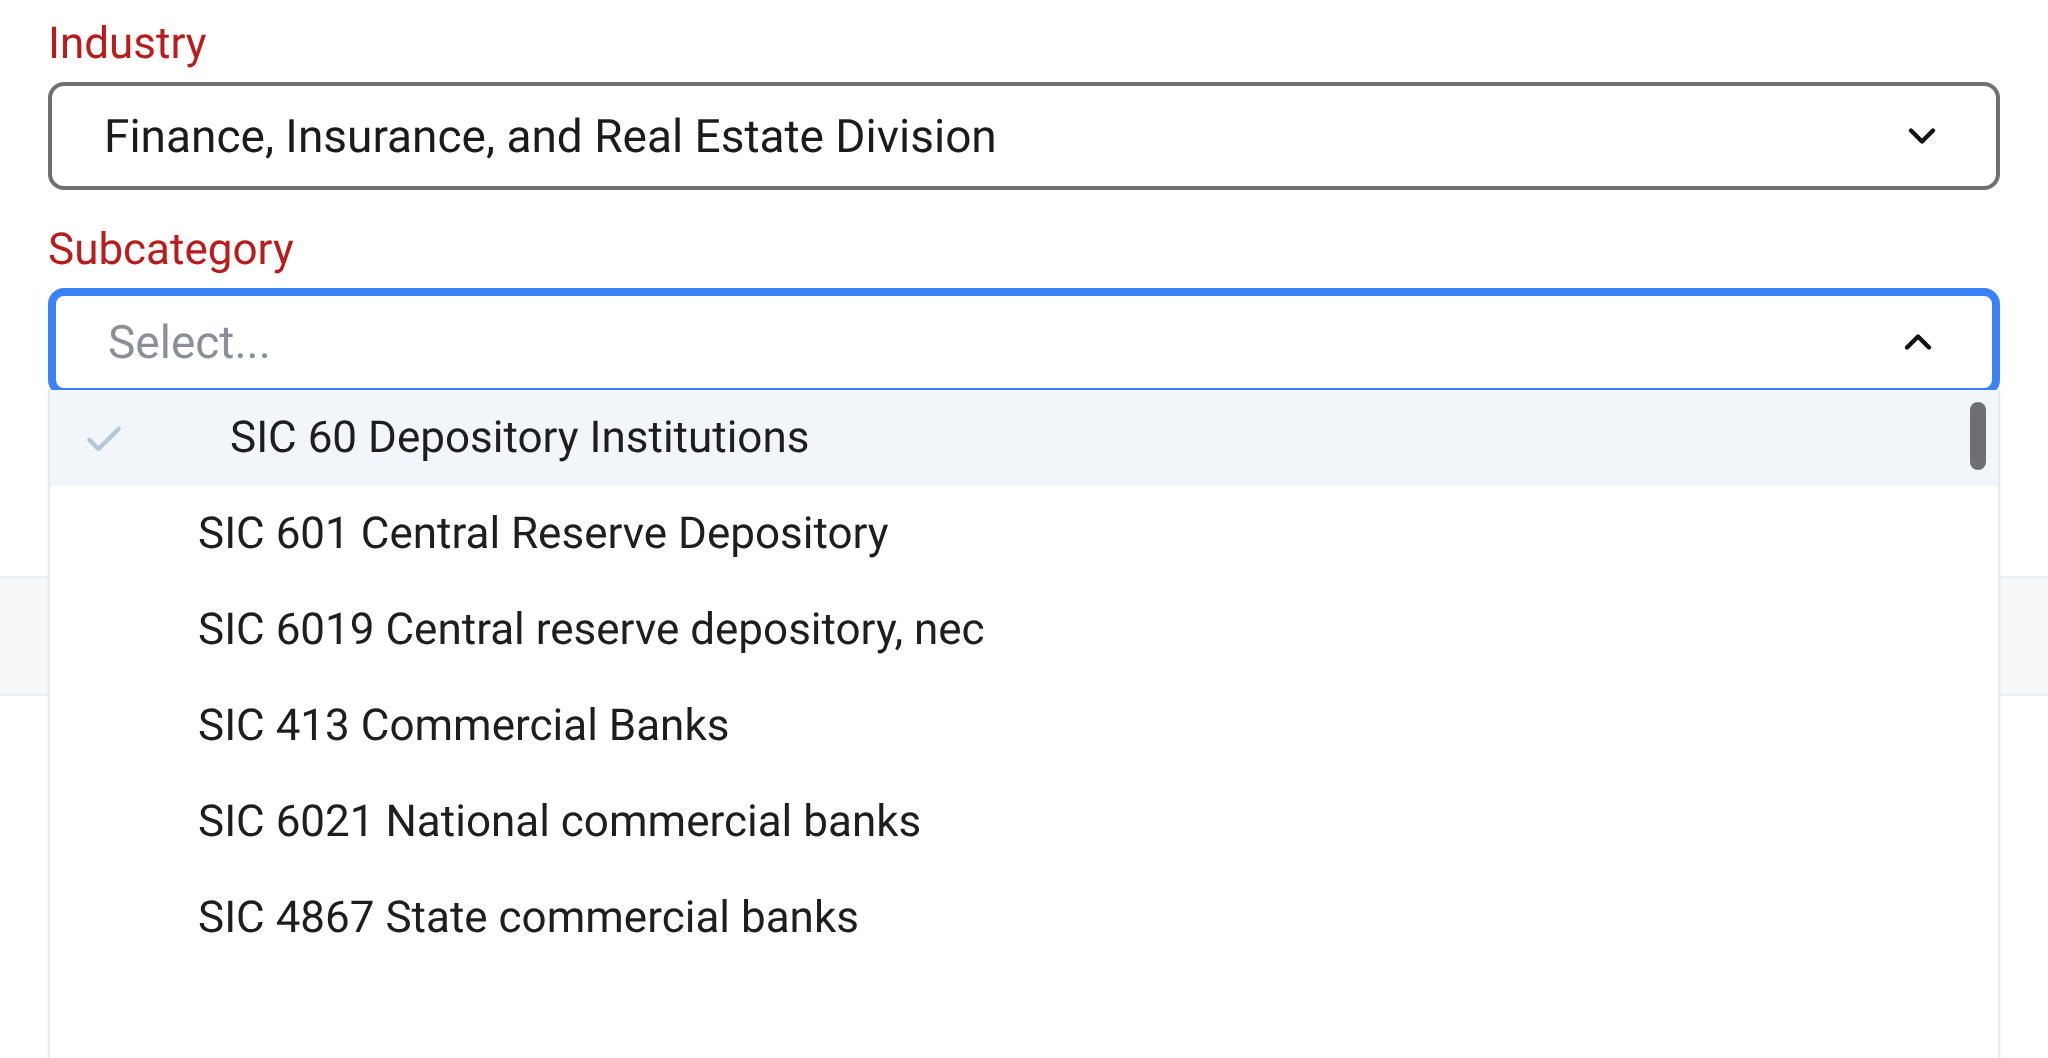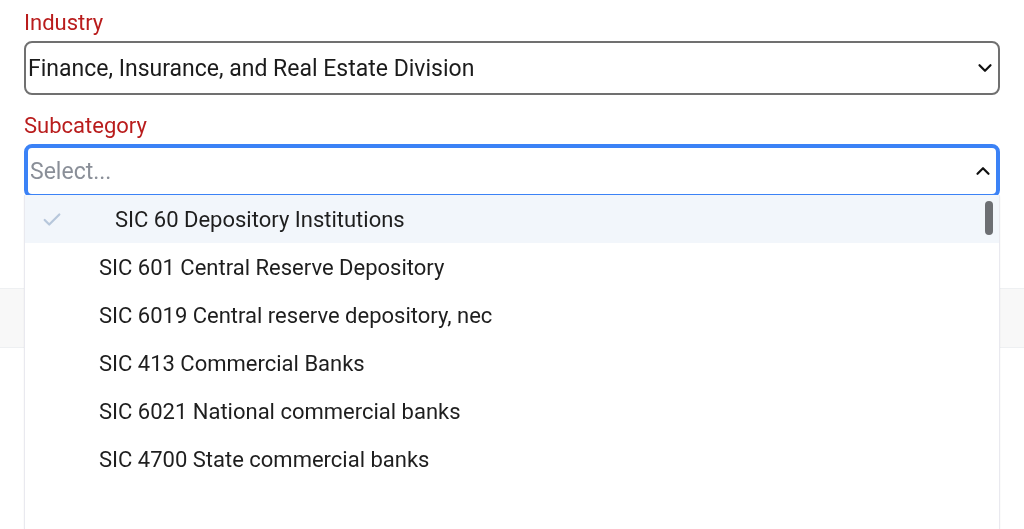--- a/index.html
+++ b/index.html
@@ -24,21 +24,21 @@
     margin-bottom: 6px;
   }
   .select-control {
     width: 100%;
     border: 2px solid #707070;
     border-radius: 8px;
     height: 54px;
     display: flex;
     align-items: center;
     justify-content: space-between;
-    padding: 0 2px;
+    padding: 0 26px;
     background: #fff;
     cursor: pointer;
   }
   .select-value {
     font-size: 23px;
     color: #1b1b1b;
   }
   .select-placeholder { color: #8a8f98; }
   .chevron svg { display: block; }
   .select-open {
@@ -172,21 +172,21 @@
 
       <div class="option">
         <span class="option-label">SIC 413 Commercial Banks</span>
       </div>
 
       <div class="option">
         <span class="option-label">SIC 6021 National commercial banks</span>
       </div>
 
       <div class="option">
-        <span class="option-label">SIC 4700 State commercial banks</span>
+        <span class="option-label">SIC 4867 State commercial banks</span>
       </div>
 
     </div>
 
     <div class="scrollbar-track">
       <div class="scrollbar-thumb"></div>
     </div>
   </div>
 
 </div>

